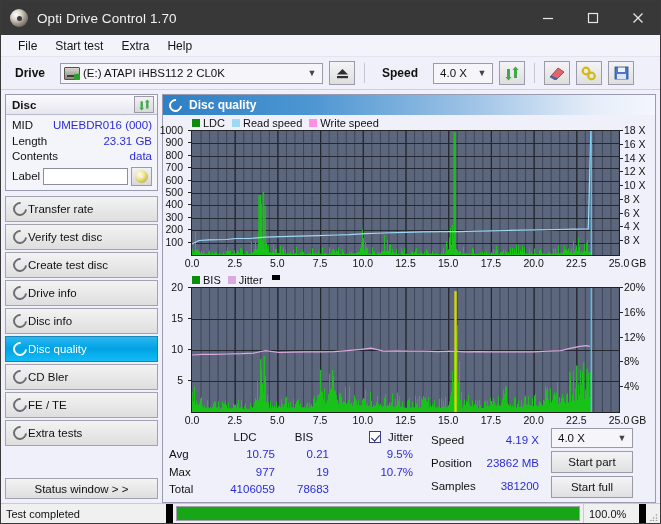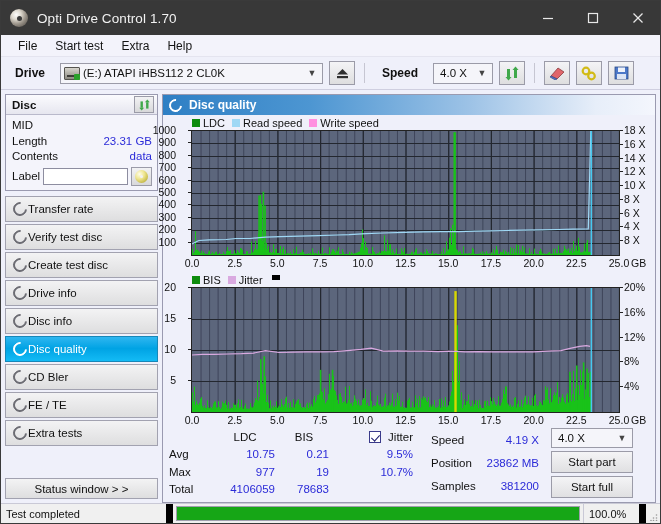--- a/index.html
+++ b/index.html
@@ -180,21 +180,21 @@
     display:flex; align-items:center; gap:4px; height:14px; padding-left:27px;
     font-size:11px; color:#111;
   }
   .legend .li { display:flex; align-items:center; gap:3px; margin-right:3px; }
   .swatch { width:8px; height:8px; display:inline-block; }
   .blackbox { width:8px; height:5px; background:#000; display:inline-block; margin-left:2px; margin-bottom:5px;}
 
   .plotrow { display:flex; align-items:stretch; }
   .yaxis { width:26px; position:relative; flex:none; }
   .yaxis .t {
-    position:absolute; right:15px; font-size:10.5px; color:#111; transform: translateY(-50%);
+    position:absolute; right:8px; font-size:10.5px; color:#111; transform: translateY(-50%);
     white-space:nowrap;
   }
   .yaxis .tick { position:absolute; right:0; width:3px; height:1px; background:#222; }
   .yaxisR { width:33px; position:relative; flex:none; }
   .yaxisR .t { position:absolute; left:4px; font-size:10.5px; color:#111; transform: translateY(-50%); white-space:nowrap;}
   .yaxisR .tick { position:absolute; left:0; width:3px; height:1px; background:#222; }
   .plot { flex:1; position:relative; border:1px solid #222; background:#5c667c; overflow:hidden; }
   .xaxis { height:15px; position:relative; }
   .xaxis .t { position:absolute; font-size:10.5px; color:#111; transform: translateX(-50%); top:1px; white-space:nowrap;}
   .xaxis .tu { position:absolute; font-size:10.5px; color:#111; top:1px; white-space:nowrap;}
@@ -320,20 +320,21 @@
               <path d="M3 11 L3 3 L6 3 L6 11 Z" fill="#3fa84a"></path>
                 <polygon points="1.5,11 7.5,11 4.5,14.5" fill="#3fa84a"></polygon>
               <path d="M10 4 L10 12 L13 12 L13 4 Z" fill="#3fa84a"></path>
                 <polygon points="8.5,4 14.5,4 11.5,0.5" fill="#3fa84a"></polygon>
             </svg>
           </span>
         </div>
         <div class="disc-rows">
           <div class="drow">
             <span class="k">MID</span>
+            <span class="v">UMEBDR016 (000)</span>
           </div>
           <div class="drow">
             <span class="k">Length</span>
             <span class="v">23.31 GB</span>
           </div>
           <div class="drow">
             <span class="k">Contents</span>
             <span class="v">data</span>
           </div>
           <div class="label-row">

